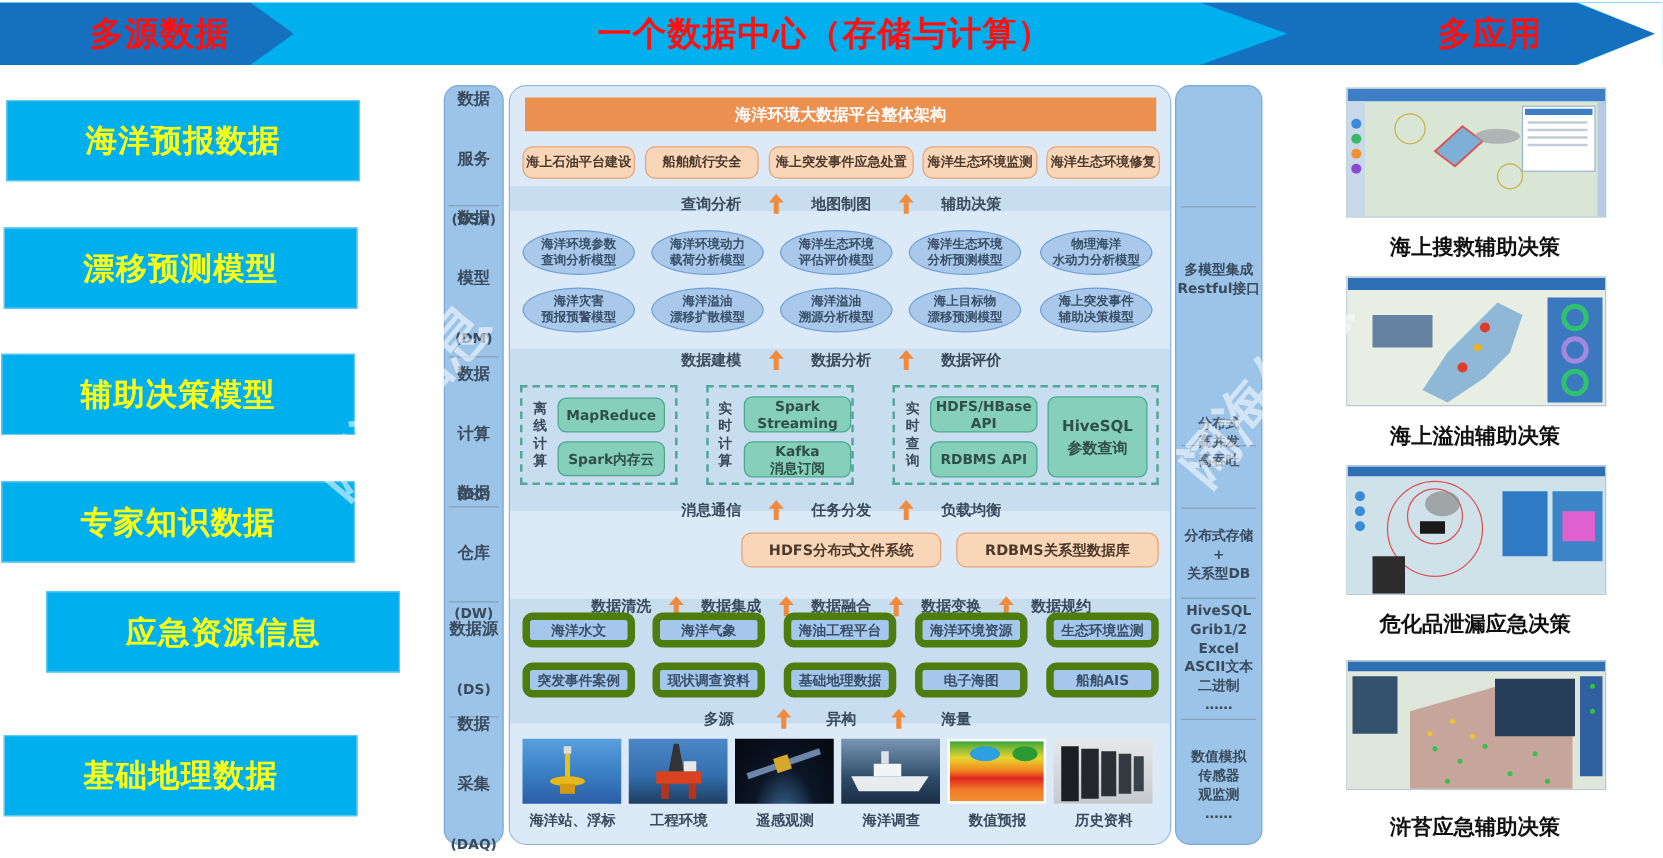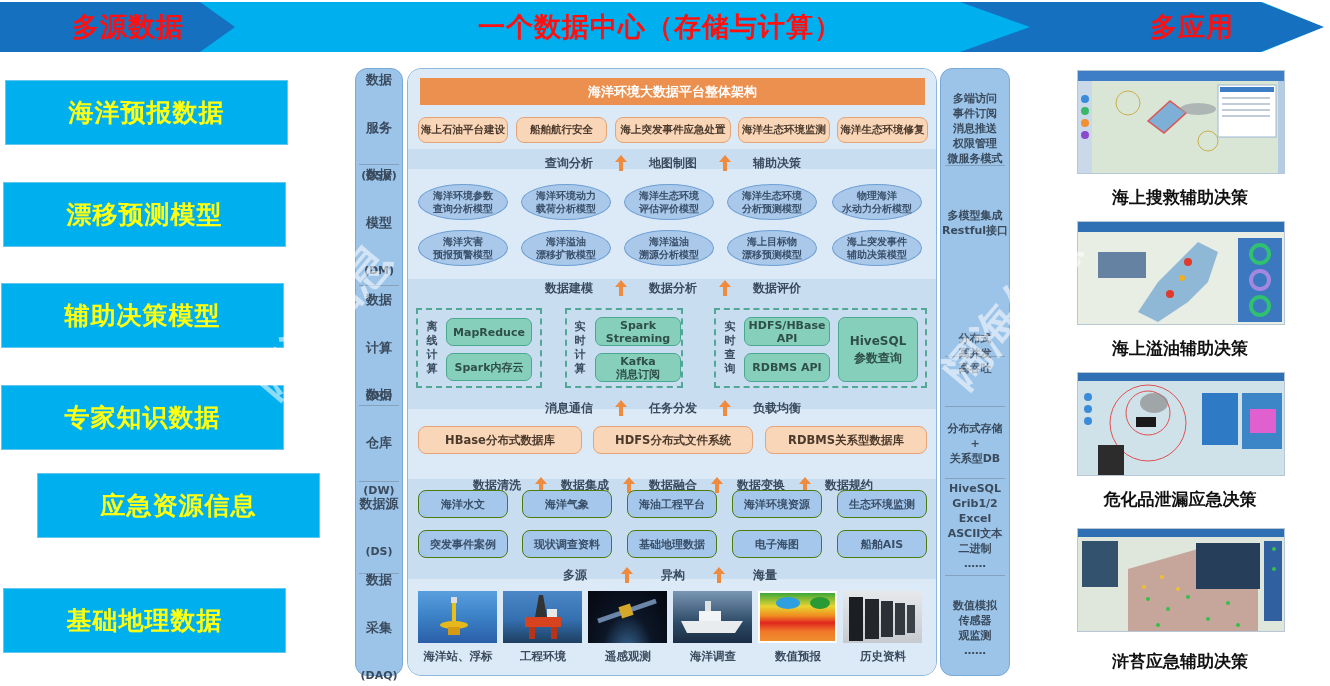--- a/index.html
+++ b/index.html
@@ -44,21 +44,21 @@
   .band-mid { background: #c9ddf1; }
 
   .title-bar { position: absolute; left: 12px; top: 9px; width: 505px; height: 27px; background: #ec9050;
     color: #ffffff; font-weight: bold; font-size: 13px; display: flex; align-items: center; justify-content: center; }
 
   .pill-or { position: absolute; height: 26px; background: #fad6b8; border: 1px solid #e6a476; border-radius: 8px;
     color: #4c3a2c; font-size: 10.5px; font-weight: bold; display: flex; align-items: center; justify-content: center; }
   .ellipse { position: absolute; width: 90px; height: 36px; background: #a9c8ea; border: 1px solid #6d9fd4;
     border-radius: 50%; color: #3a4f69; font-size: 10px; font-weight: bold; line-height: 13px;
     display: flex; flex-direction: column; align-items: center; justify-content: center; text-align: center; }
-  .pill-bl { position: absolute; height: 28px; background: #a4c7eb; border: 1px solid #4d7c0f; border-radius: 8px;
+  .pill-bl { position: absolute; height: 28px; background: #a4c7eb; border: 6px solid #4d7c0f; border-radius: 8px;
     color: #3a4f69; font-size: 11px; font-weight: bold; display: flex; align-items: center; justify-content: center; }
   .pill-gr { position: absolute; background: #86d0bb; border: 1px solid #4ba890; border-radius: 7px;
     color: #2f4f48; font-size: 11px; font-weight: bold; line-height: 13px; display: flex; flex-direction: column;
     align-items: center; justify-content: center; text-align: center; }
   .dash { position: absolute; border: 2px dashed #52a896; }
   .vlabel { position: absolute; width: 14px; color: #3a4b5e; font-size: 11px; font-weight: bold; line-height: 14px; text-align: center; }
 
   .flow { position: absolute; left: 0; width: 530px; height: 20px; display: flex; align-items: center; justify-content: center;
     color: #3a4b5e; font-size: 12px; font-weight: bold; }
   .flow .w { padding: 0 6px; }
@@ -265,21 +265,20 @@
       </div>
 
     <div class="flow" style="top:329px;">
       <span class="w">消息通信</span>
       <span class="arrow"></span>
       <span class="w">任务分发</span>
       <span class="arrow"></span>
       <span class="w">负载均衡</span>
     </div>
 
-    <div class="pill-or" style="left:10px;top:357px;width:164px;height:28px;font-size:11.5px;">HBase分布式数据库</div>
     <div class="pill-or" style="left:357px;top:357px;width:162px;height:28px;font-size:11.5px;">RDBMS关系型数据库</div>
     <div class="pill-or" style="left:185px;top:357px;width:160px;height:28px;font-size:11.5px;">HDFS分布式文件系统</div>
 
     <div class="flow" style="top:406px;">
       <span class="w">数据清洗</span>
       <span class="arrow" style="margin:0 8px;"></span>
       <span class="w">数据集成</span>
       <span class="arrow" style="margin:0 8px;"></span>
       <span class="w">数据融合</span>
       <span class="arrow" style="margin:0 8px;"></span>
@@ -355,27 +354,20 @@
     </div>
 
     <div class="photo-label" style="left:5px;top:580px;">海洋站、浮标</div>
     <div class="photo-label" style="left:90px;top:580px;">工程环境</div>
     <div class="photo-label" style="left:175px;top:580px;">遥感观测</div>
     <div class="photo-label" style="left:260px;top:580px;">海洋调查</div>
     <div class="photo-label" style="left:345px;top:580px;">数值预报</div>
     <div class="photo-label" style="left:430px;top:580px;">历史资料</div>
   </div>
 
-  <div class="rnote" style="top:20px;height:80px;">
-    <span>多端访问</span>
-    <span>事件订阅</span>
-    <span>消息推送</span>
-    <span>权限管理</span>
-    <span>微服务模式</span>
-  </div>
   <div class="sep" style="left:590px;top:97px;width:60px;"></div>
   <div class="rnote" style="top:130px;height:50px;">
     <span>多模型集成</span>
     <span>Restful接口</span>
   </div>
   <div class="sep" style="left:590px;top:288px;width:60px;"></div>
   <div class="rnote" style="top:255px;height:60px;color:#4a5a6c;">
     <span>分布式</span>
     <span>高并发</span>
     <span>高吞吐</span>

